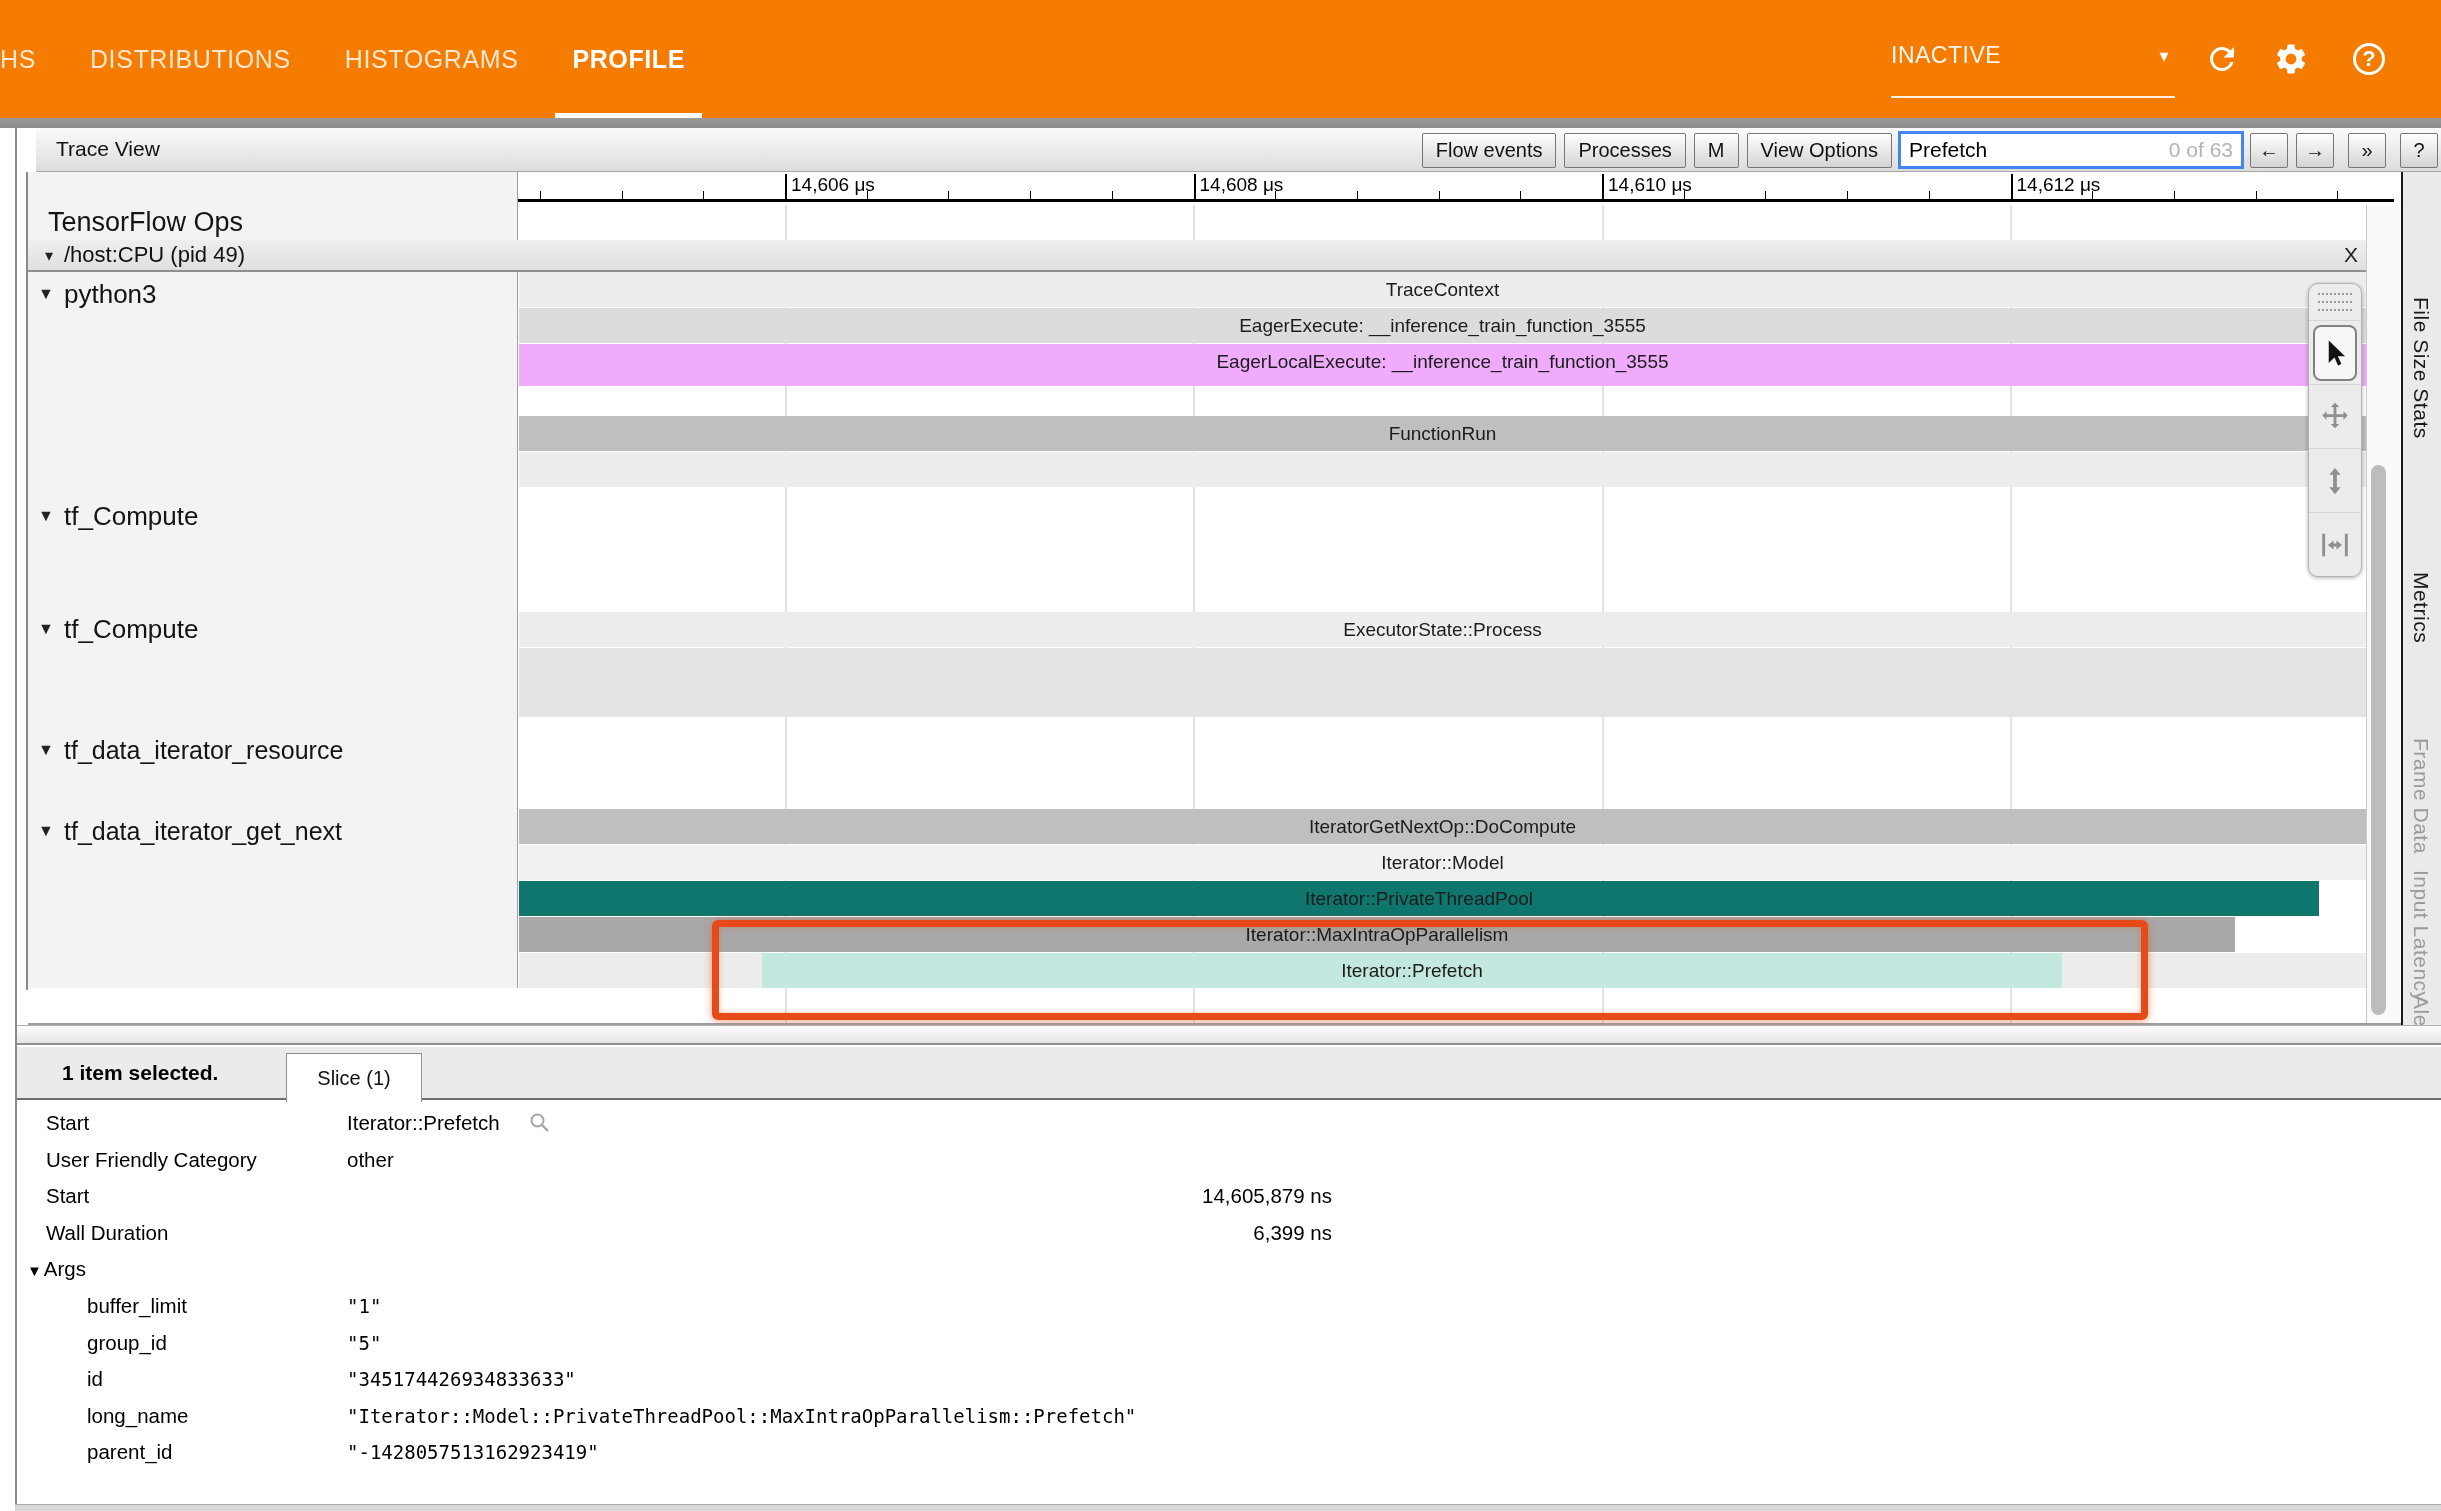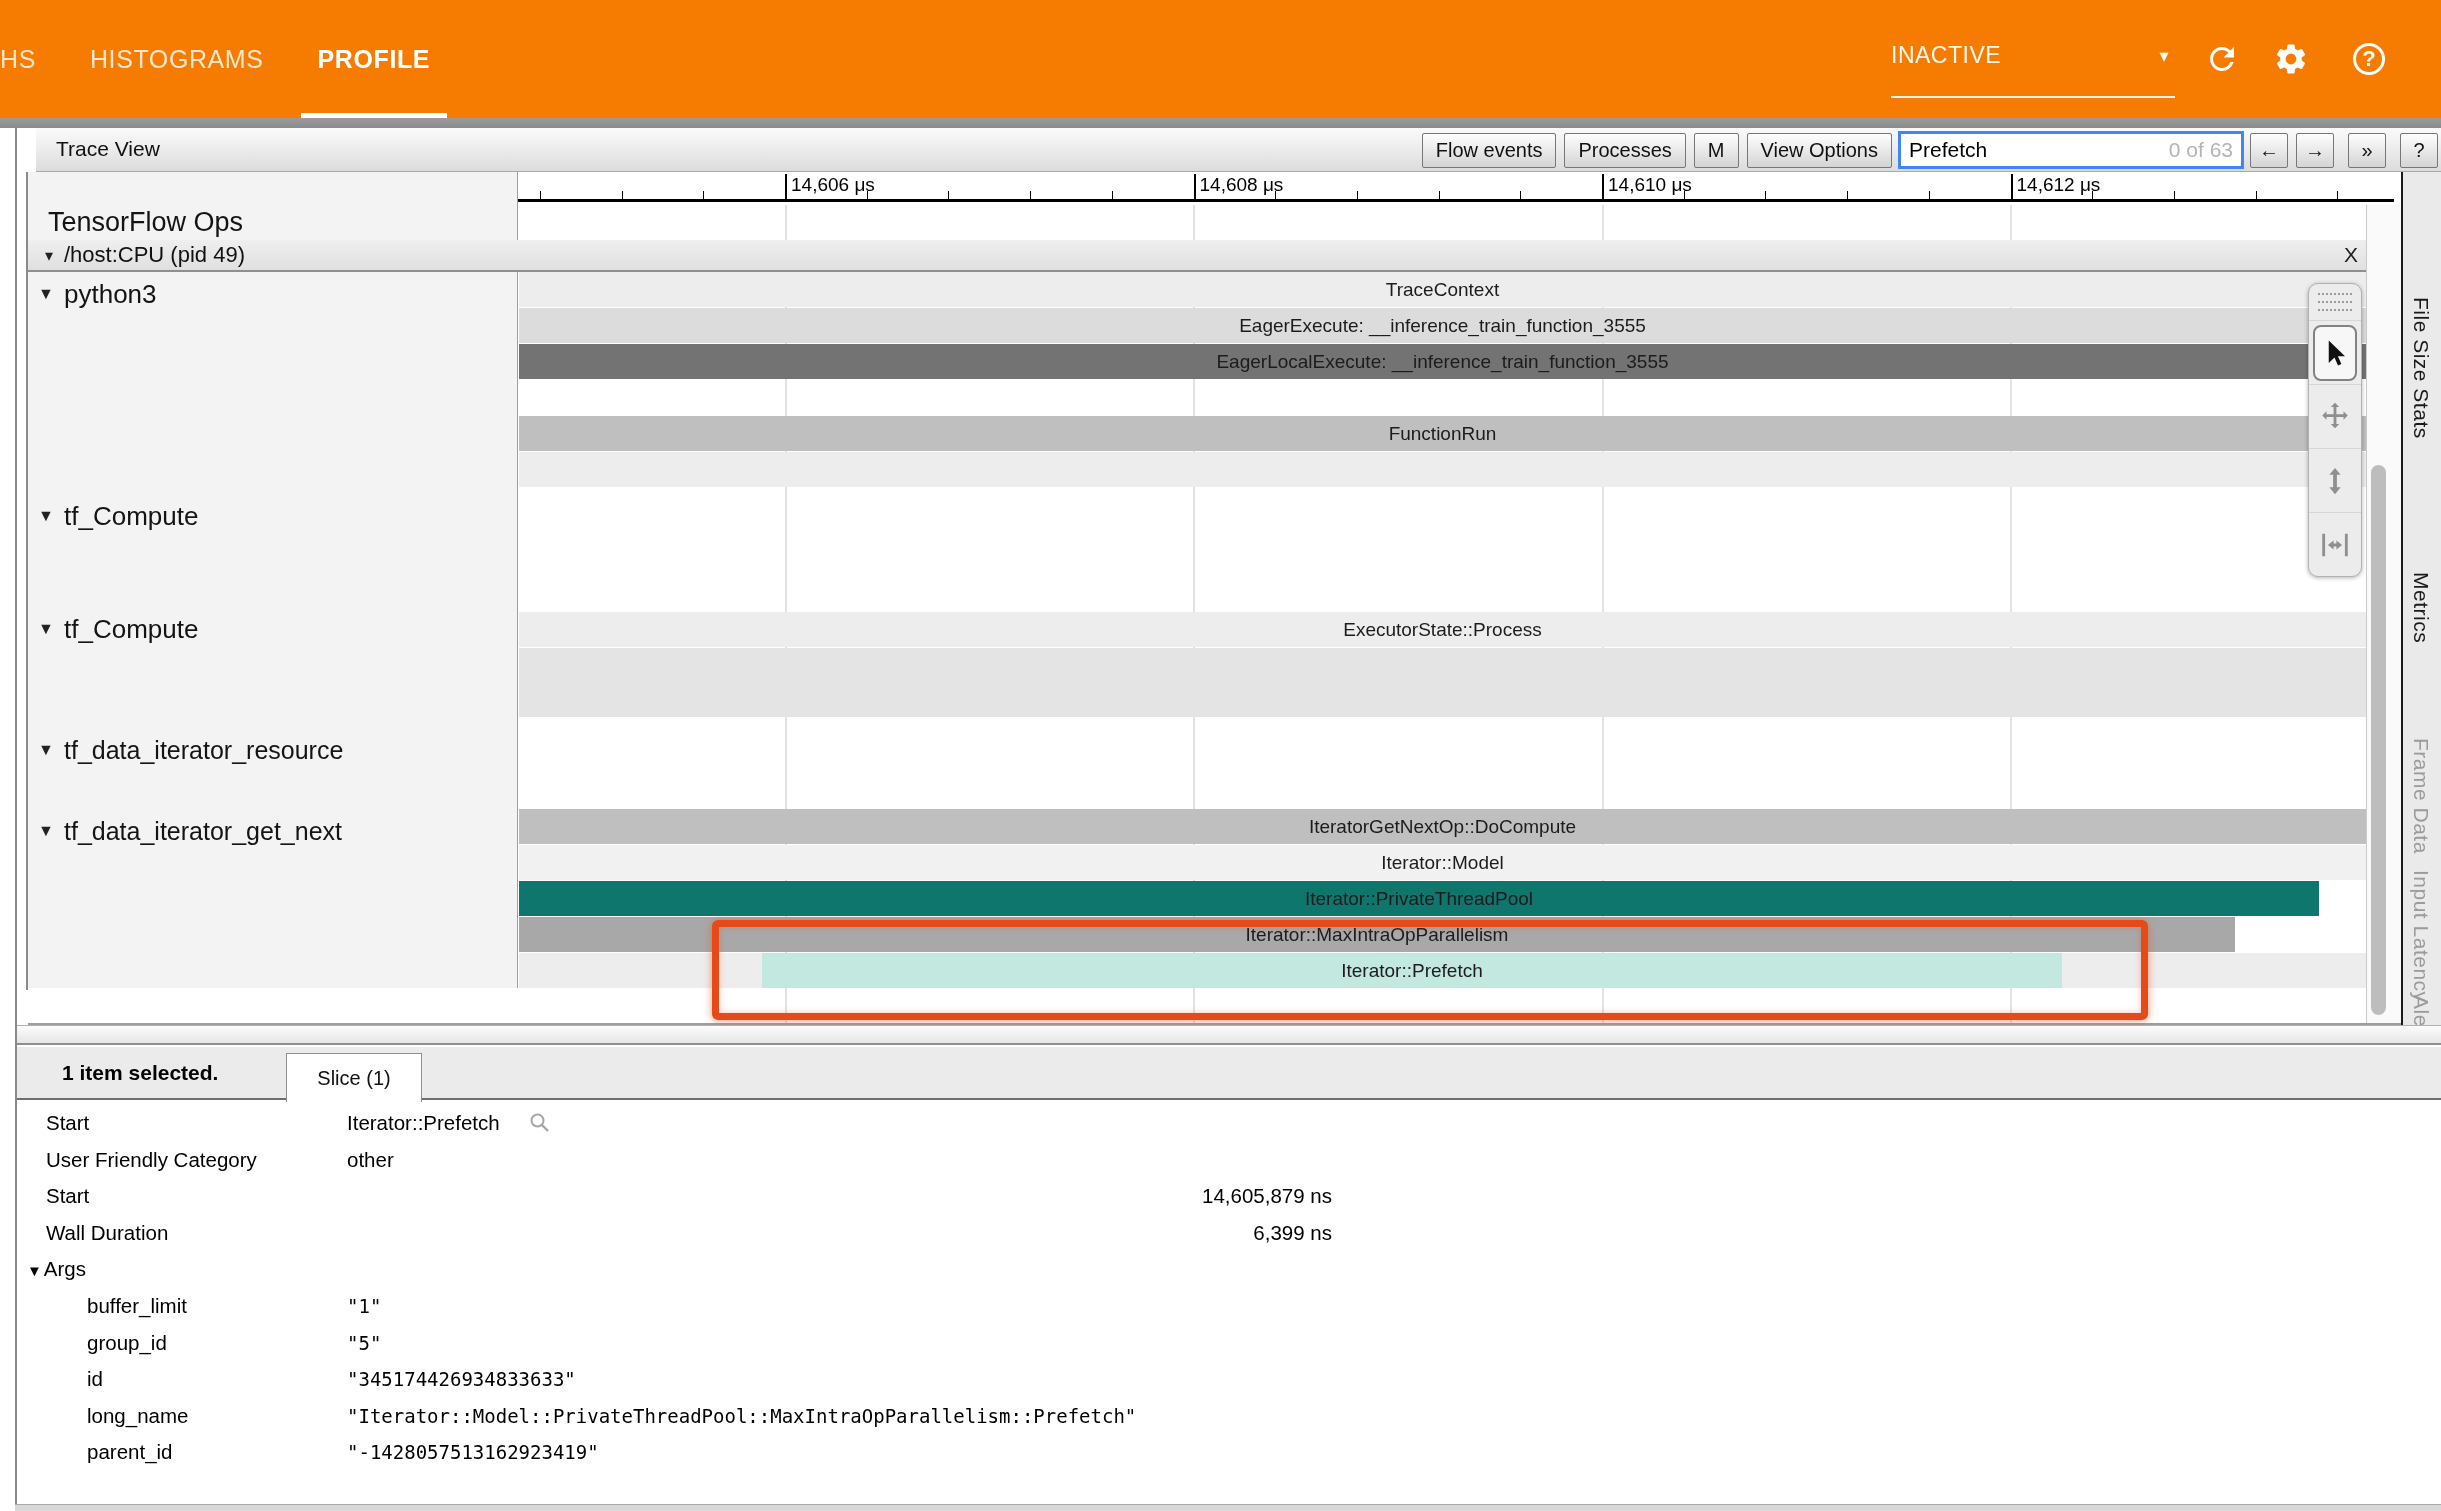--- a/index.html
+++ b/index.html
@@ -101,20 +101,21 @@
 
   .page-bottom { position:absolute; left:15px; right:0; bottom:0; height:7px; background:#d9d9d9; border-top:1px solid #ababab; }
   svg { display:block; }
 </style>
 </head>
 <body>
 
 <div class="appbar">
   <div class="tabs" id="appbar-tabs">
       <div class="tab">HS</div>
+      <div class="tab">DISTRIBUTIONS</div>
       <div class="tab">HISTOGRAMS</div>
       <div class="tab active">PROFILE</div>
     </div>
 
   <div class="run-select">
     <span>INACTIVE</span>
     <span class="run-caret">▾</span>
   </div>
 
   <div class="appicon" style="left:2203px">
@@ -211,21 +212,21 @@
         <div class="rtick" style="left: 1737.6px; top: 19px; height: 8px; width: 1px;"></div>
         <div class="rtick" style="left: 1819.3px; top: 19px; height: 8px; width: 1px;"></div>
       </div>
     <div class="canvas" id="canvas">
         <div class="gridline" style="left: 267px;"></div>
         <div class="gridline" style="left: 675px;"></div>
         <div class="gridline" style="left: 1084px;"></div>
         <div class="gridline" style="left: 1492px;"></div>
         <div class="bar" style="left: 1px; top: 67px; width: 1847px; height: 35px; line-height: 35px; background: rgb(237, 237, 237);">TraceContext</div>
         <div class="bar" style="left: 1px; top: 103px; width: 1847px; height: 35px; line-height: 35px; background: rgb(220, 220, 220);">EagerExecute: __inference_train_function_3555</div>
-        <div class="bar" style="left: 1px; top: 139px; width: 1847px; height: 35px; line-height: 35px; background: #737373;">EagerLocalExecute: __inference_train_function_3555</div>
+        <div class="bar" style="left: 1px; top: 139px; width: 1847px; height: 42px; line-height: 35px; background: #f0abfc;">EagerLocalExecute: __inference_train_function_3555</div>
         <div class="bar" style="left: 1px; top: 211px; width: 1847px; height: 35px; line-height: 35px; background: rgb(191, 191, 191);">FunctionRun</div>
         <div class="bar" style="left: 1px; top: 247px; width: 1847px; height: 35px; line-height: 35px; background: rgb(237, 237, 237);"></div>
         <div class="bar" style="left: 1px; top: 407px; width: 1847px; height: 35px; line-height: 35px; background: rgb(237, 237, 237);">ExecutorState::Process</div>
         <div class="bar" style="left: 1px; top: 443px; width: 1847px; height: 69px; line-height: 69px; background: rgb(228, 228, 228);"></div>
         <div class="bar" style="left: 1px; top: 604px; width: 1847px; height: 35px; line-height: 35px; background: rgb(191, 191, 191);">IteratorGetNextOp::DoCompute</div>
         <div class="bar" style="left: 1px; top: 640px; width: 1847px; height: 35px; line-height: 35px; background: rgb(241, 241, 241);">Iterator::Model</div>
         <div class="bar" style="left: 1px; top: 676px; width: 1800px; height: 35px; line-height: 35px; background: #0f766e;">Iterator::PrivateThreadPool</div>
         <div class="bar" style="left: 1px; top: 712px; width: 1716px; height: 35px; line-height: 35px; background: rgb(168, 168, 168);">Iterator::MaxIntraOpParallelism</div>
         <div class="bar" style="left: 1px; top: 748px; width: 1847px; height: 35px; line-height: 35px; background: rgb(237, 237, 237);"></div>
         <div class="bar" style="left: 244px; top: 748px; width: 1300px; height: 35px; line-height: 35px; background: rgb(194, 232, 224);">Iterator::Prefetch</div>

